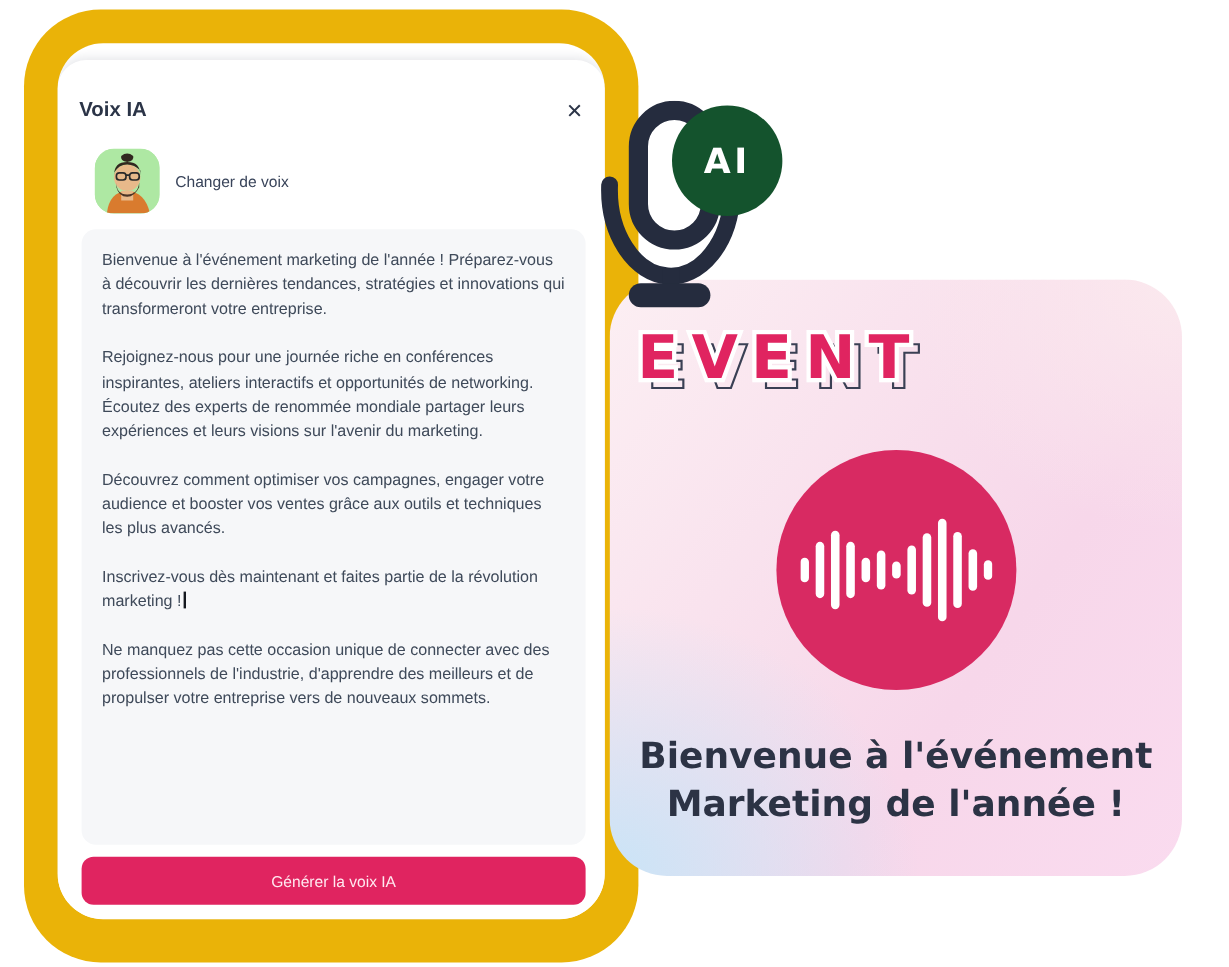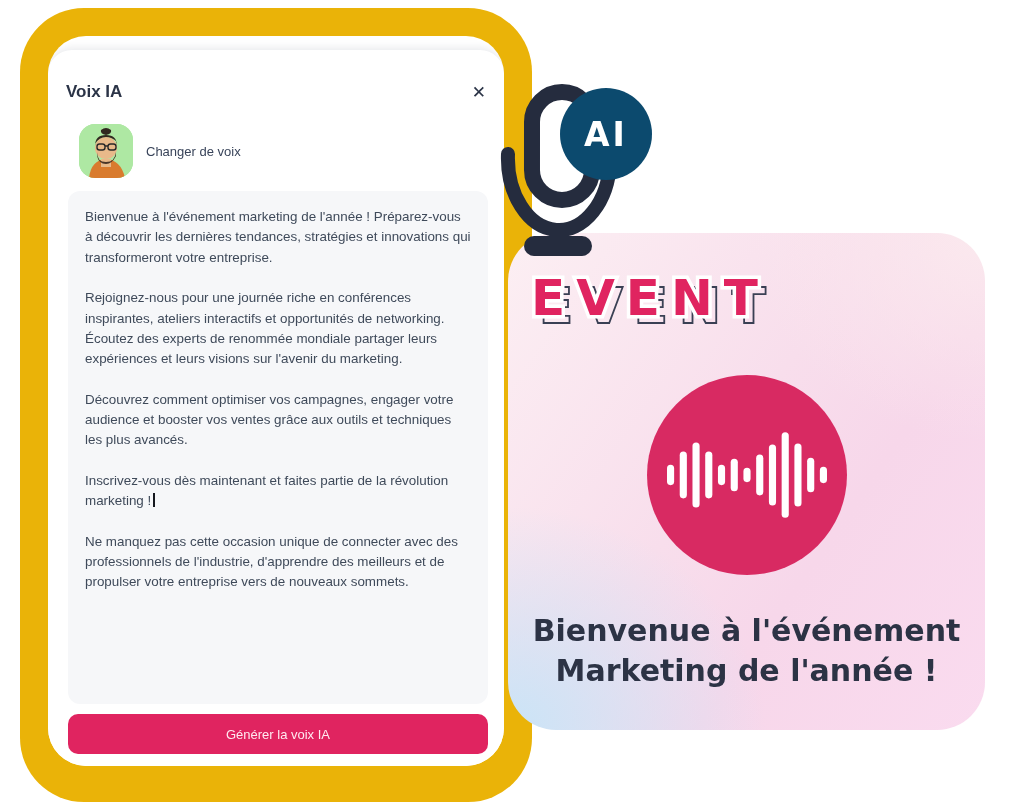--- a/index.html
+++ b/index.html
@@ -59,22 +59,22 @@
                  width:200px; height:200px; border-radius:50%; background:#D82A62;
                  display:flex; align-items:center; justify-content:center; }
 
   .event-caption { position:absolute; left:0; right:0; top:362px; text-align:center;
                    font-family:"DejaVu Sans", sans-serif; font-weight:700;
                    font-size:30px; line-height:1.33; color:#2C3345;margin-top:16px; }
 
   
   .mic { position:absolute; left:494px; top:84px; width:165px; height:225px; }
   .ai-badge { position:absolute; left:560px; top:88px; width:92px; height:92px;
-              border-radius:50%; background:#0c4a6e; display:flex; align-items:center;
-              justify-content:center; color:#ffffff; font-weight:800; font-size:33px;
+              border-radius:50%; background:#14532d; display:flex; align-items:center;
+              justify-content:center; color:#ffffff; font-weight:800; font-size:29px;
               letter-spacing:3px; font-family:"DejaVu Sans", sans-serif; }
 </style>
 </head>
 <body>
 
 <div class="stage">
 
   <div class="phone-frame">
     <div class="phone-screen">
       <div class="modal-card">

